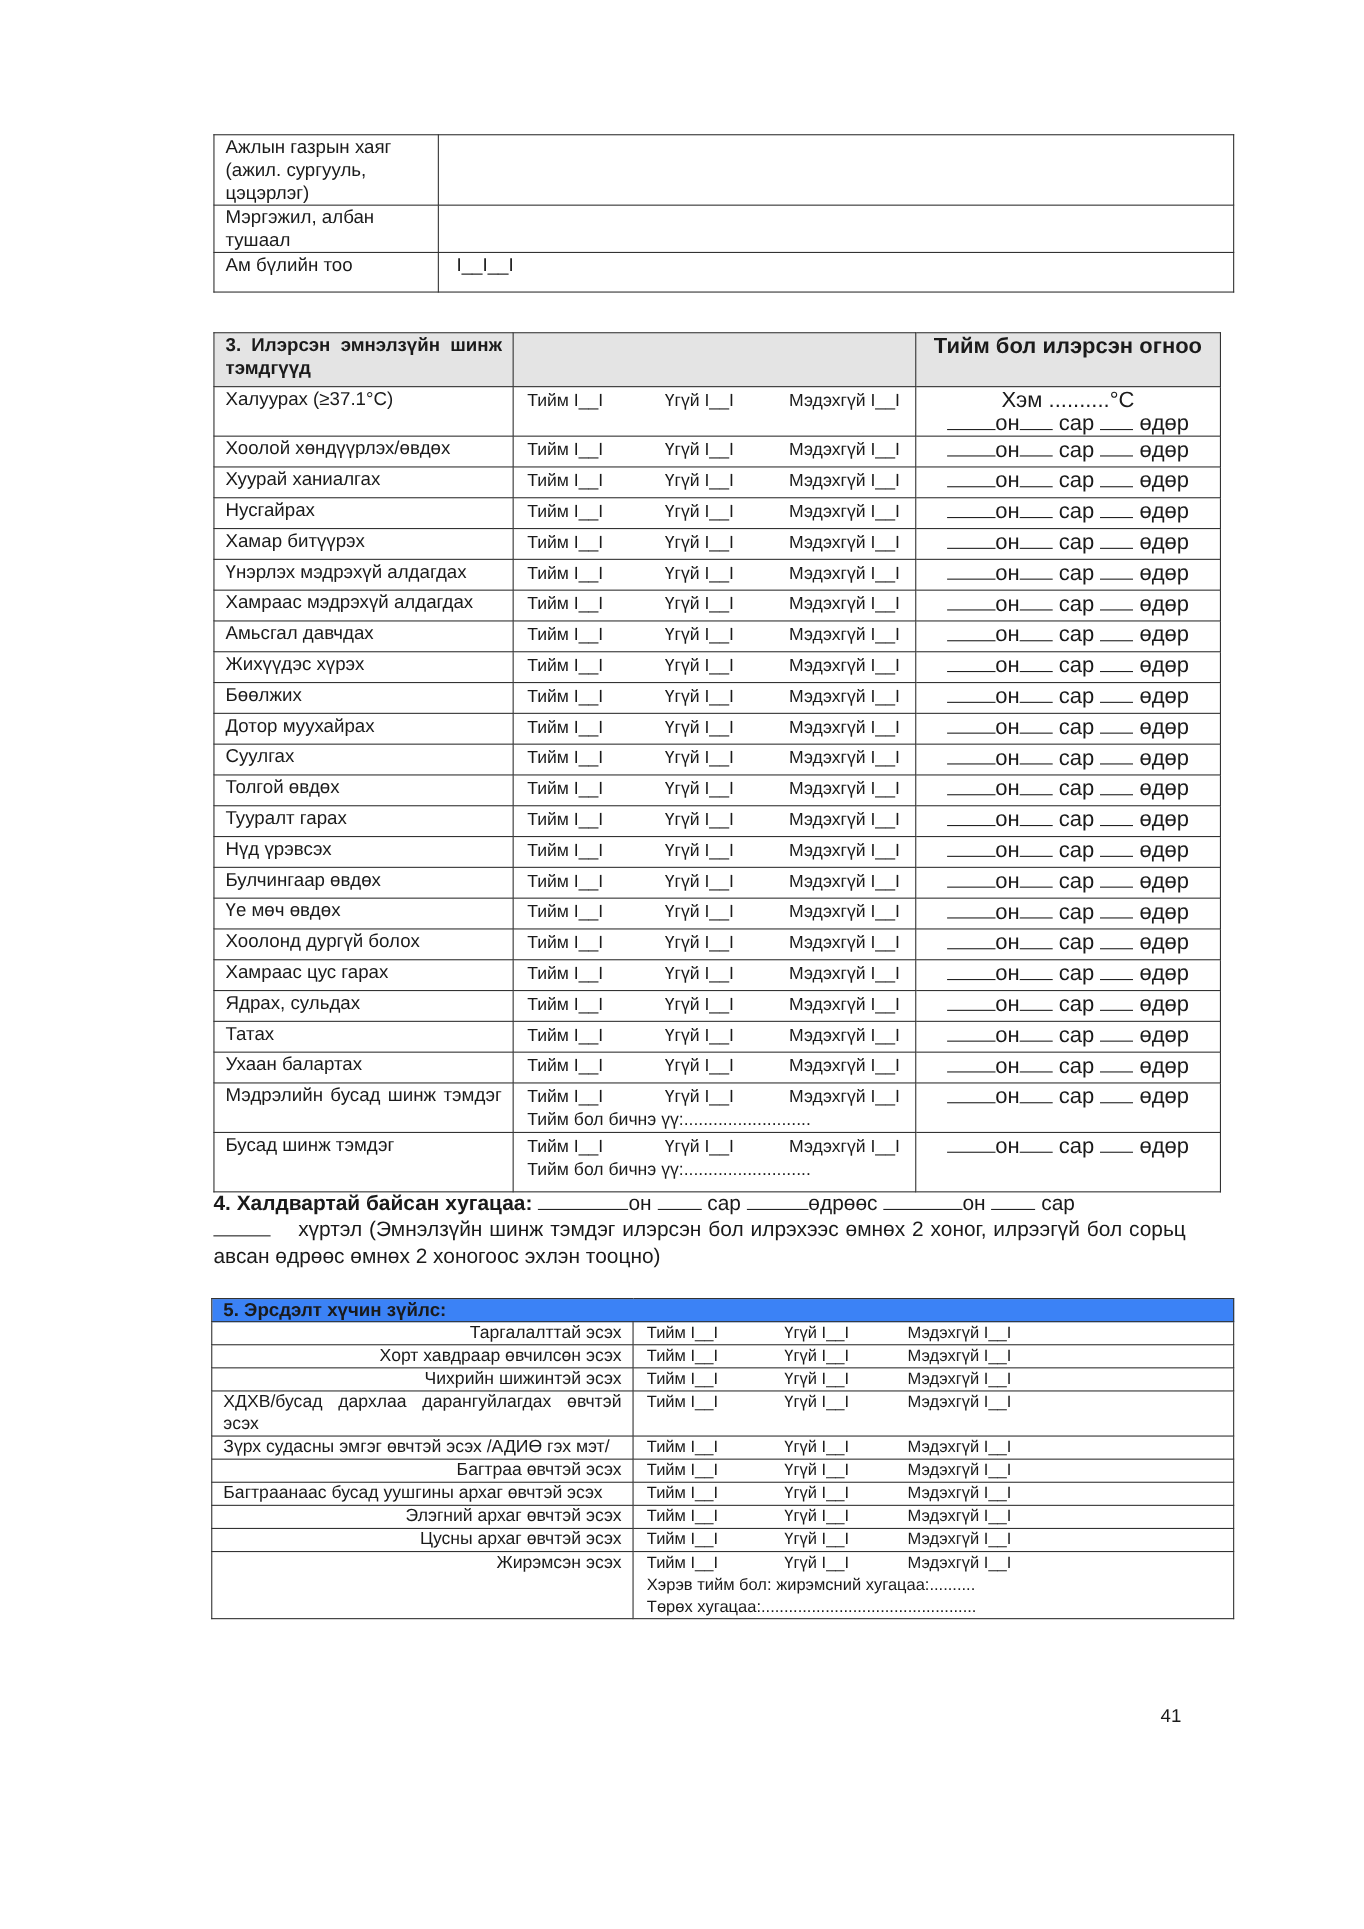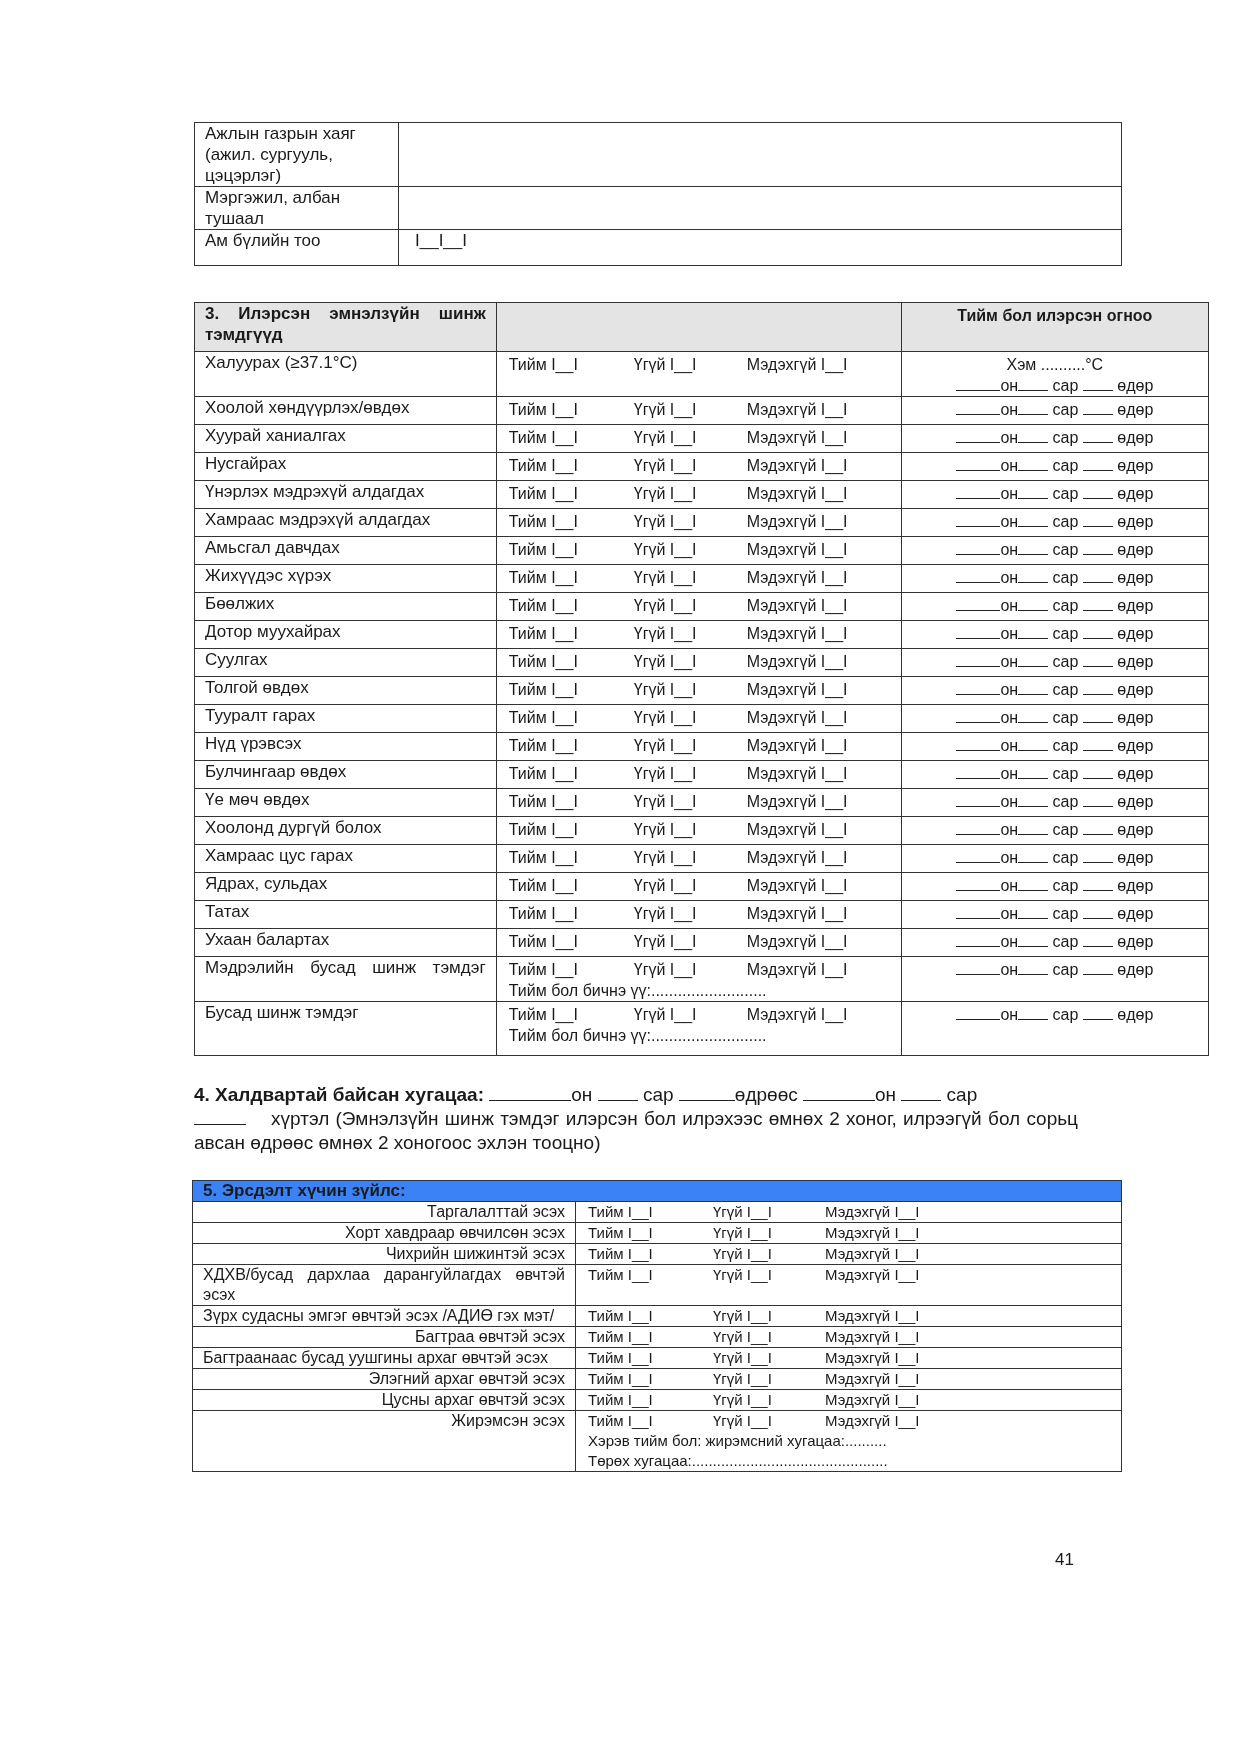--- a/index.html
+++ b/index.html
@@ -4,25 +4,25 @@
 <style>
   html, body { margin:0; padding:0; }
   body { width:1240px; height:1754px; background:#ffffff; position:relative; font-family:"Liberation Sans", sans-serif; color:#1a1a1a; overflow:hidden; }
   .page { position:absolute; left:0; top:0; width:1240px; height:1754px; }
   table { border-collapse:collapse; position:absolute; }
   td { border:1px solid #333; padding:0 10px; vertical-align:top; font-size:17px; line-height:21px; }
   
   #t1 { left:194px; top:122px; width:928px; }
   #t1 td.lbl { width:183px; }
   
-  #t3 { left:194px; top:302px; width:1015px; }
+  #t3 { left:194px; top:302px; width:916px; }
   #t3 td { height:25px; }
   #t3 td.c1 { width:251px; }
   #t3 td.c2 { width:352px; padding:2px 0 0 12px; font-size:16px; }
-  #t3 td.c3 { width:256px; text-align:center; font-size:16px; padding-top:2px; }
+  #t3 td.c3 { width:256px; text-align:center; font-size:20px; padding-top:2px; }
   #t3 tr.hdr td { background:#e4e4e4; font-weight:bold; height:46px; }
   #t3 td.just { text-align:justify; text-align-last:justify; }
   .opt { display:inline-block; }
   .o1 { width:125px; }
   .o2 { width:113px; }
   .o3 { width:110px; }
   .dateline { white-space:nowrap; }
   .u { display:inline-block; border-bottom:1px solid #222; height:14px; vertical-align:baseline; }
   
   #s4 { position:absolute; left:194px; top:1083px; width:884px; font-size:19px; line-height:24px; text-align:justify; }
@@ -90,20 +90,27 @@
           </td>
         </tr>
         <tr>
           <td class="c1">Нусгайрах</td>
           <td class="c2"><span class="opt o1">Тийм I__I</span><span class="opt o2">Үгүй I__I</span><span class="opt o3">Мэдэхгүй I__I</span></td>
           <td class="c3">
             <div class="dateline"><span class="u" style="width: 44px;"></span><span>он</span><span class="u" style="width: 30px;"></span> <span>сар</span> <span class="u" style="width: 30px;"></span> <span>өдөр</span></div>
           </td>
         </tr>
         <tr>
+          <td class="c1">Хамар битүүрэх</td>
+          <td class="c2"><span class="opt o1">Тийм I__I</span><span class="opt o2">Үгүй I__I</span><span class="opt o3">Мэдэхгүй I__I</span></td>
+          <td class="c3">
+            <div class="dateline"><span class="u" style="width: 44px;"></span><span>он</span><span class="u" style="width: 30px;"></span> <span>сар</span> <span class="u" style="width: 30px;"></span> <span>өдөр</span></div>
+          </td>
+        </tr>
+        <tr>
           <td class="c1">Үнэрлэх мэдрэхүй алдагдах</td>
           <td class="c2"><span class="opt o1">Тийм I__I</span><span class="opt o2">Үгүй I__I</span><span class="opt o3">Мэдэхгүй I__I</span></td>
           <td class="c3">
             <div class="dateline"><span class="u" style="width: 44px;"></span><span>он</span><span class="u" style="width: 30px;"></span> <span>сар</span> <span class="u" style="width: 30px;"></span> <span>өдөр</span></div>
           </td>
         </tr>
         <tr>
           <td class="c1">Хамраас мэдрэхүй алдагдах</td>
           <td class="c2"><span class="opt o1">Тийм I__I</span><span class="opt o2">Үгүй I__I</span><span class="opt o3">Мэдэхгүй I__I</span></td>
           <td class="c3">

